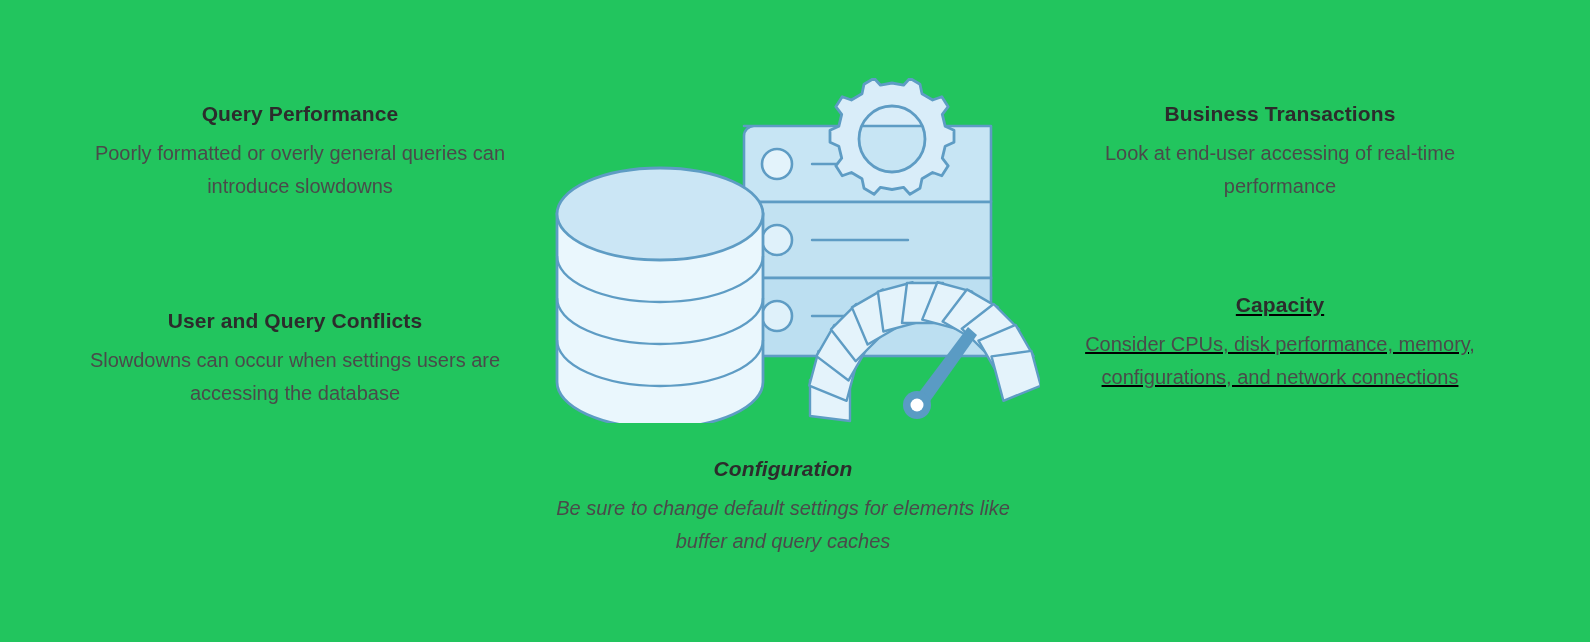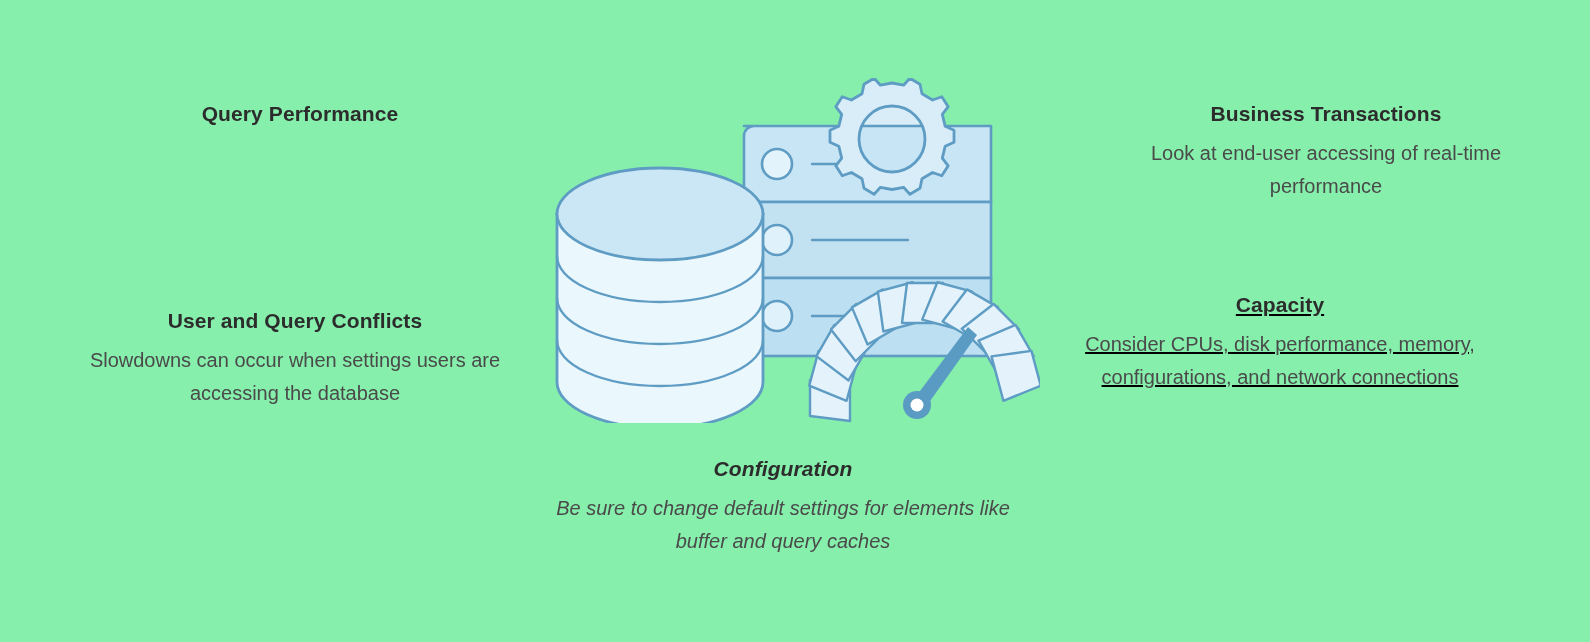--- a/index.html
+++ b/index.html
@@ -9,21 +9,21 @@
     background: #ffffff;
   }
   body {
     font-family: "Liberation Sans", sans-serif;
     -webkit-font-smoothing: antialiased;
   }
   .page {
     position: relative;
     width: 1590px;
     height: 642px;
-    background: #86efac;
+    background: #22c55e;
     overflow: hidden;
   }
 
   
   .factor {
     position: absolute;
     text-align: center;
     box-sizing: border-box;
   }
   .factor-title {
@@ -37,41 +37,42 @@
   .factor-body {
     font-size: 20px;
     font-weight: 400;
     color: #4a4a4a;
     line-height: 1.62;
     margin: 0;
   }
 
   #factor-query-performance   { left: 60px;   top: 100px; width: 480px; }
   #factor-user-query-conflicts{ left: 55px;   top: 307px; width: 480px; }
-  #factor-business-transactions{ left: 1096px; top: 100px; width: 460px; }
+  #factor-business-transactions{ left: 1050px; top: 100px; width: 460px; }
   #factor-capacity            { left: 1045px; top: 291px; width: 470px; text-decoration: underline; }
   #factor-configuration       { left: 548px;  top: 455px; width: 470px; font-style: italic; }
 
   
   .illustration {
     position: absolute;
     left: 540px;
     top: 78px;
     width: 500px;
     height: 345px;
   }
   .illustration svg { display: block; width: 100%; height: 100%; }
 </style>
 </head>
 <body>
 
 <div class="page">
 
   <div class="factor" id="factor-query-performance">
     <p class="factor-title">Query Performance</p>
+    <p class="factor-body">Poorly formatted or overly general queries can introduce slowdowns</p>
   </div>
 
   <div class="factor" id="factor-user-query-conflicts">
     <p class="factor-title">User and Query Conflicts</p>
     <p class="factor-body">Slowdowns can occur when settings users are accessing the database</p>
   </div>
 
   <div class="factor" id="factor-business-transactions">
     <p class="factor-title">Business Transactions</p>
     <p class="factor-body">Look at end-user accessing of real-time performance</p>

